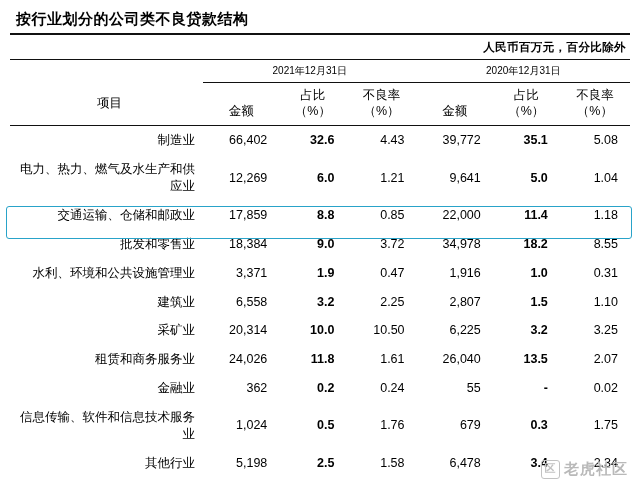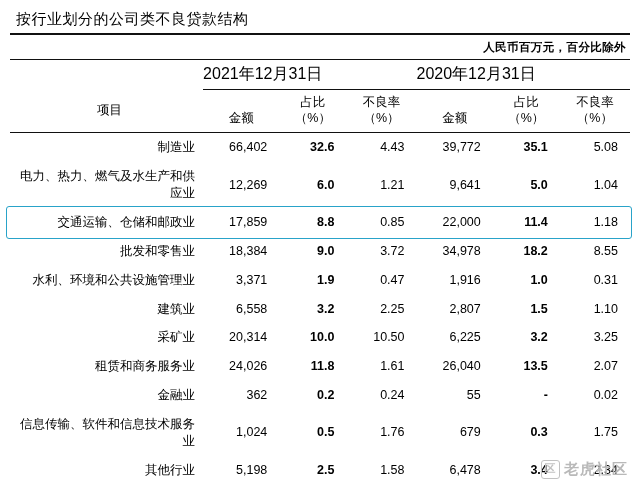--- a/index.html
+++ b/index.html
@@ -17,21 +17,21 @@
   }
   .page {
     position: relative;
     width: 640px;
     height: 493px;
     box-sizing: border-box;
     padding: 0 10px;
   }
   .doc-title {
     font-size: 15px;
-    font-weight: normal;
+    font-weight: bold;
     letter-spacing: 0.5px;
     padding: 6px 0 4px 6px;
     border-bottom: 2px solid #111;
     margin: 4px 0 0 0;
   }
   .unit-note {
     text-align: right;
     font-size: 11.5px;
     font-weight: bold;
     padding: 5px 4px 4px 0;
@@ -44,22 +44,22 @@
     table-layout: fixed;
   }
   table.main col.c-item { width: 190px; }
   table.main col.c-num  { width: 75px; }
   table.main col.c-pct  { width: 66px; }
   table.main col.c-bad  { width: 69px; }
 
   .hdr-year td {
     border-top: 1.5px solid #111;
     border-bottom: 1px solid #111;
-    text-align: left;
-    font-size: 16px;
+    text-align: center;
+    font-size: 10px;
     padding: 4px 0 4px 0;
     vertical-align: middle;
   }
   .hdr-year td.blank { border-bottom: none; }
   .hdr-sub td {
     border-bottom: 1.5px solid #111;
     text-align: center;
     font-size: 12.5px;
     padding: 5px 0 6px 0;
     vertical-align: bottom;

